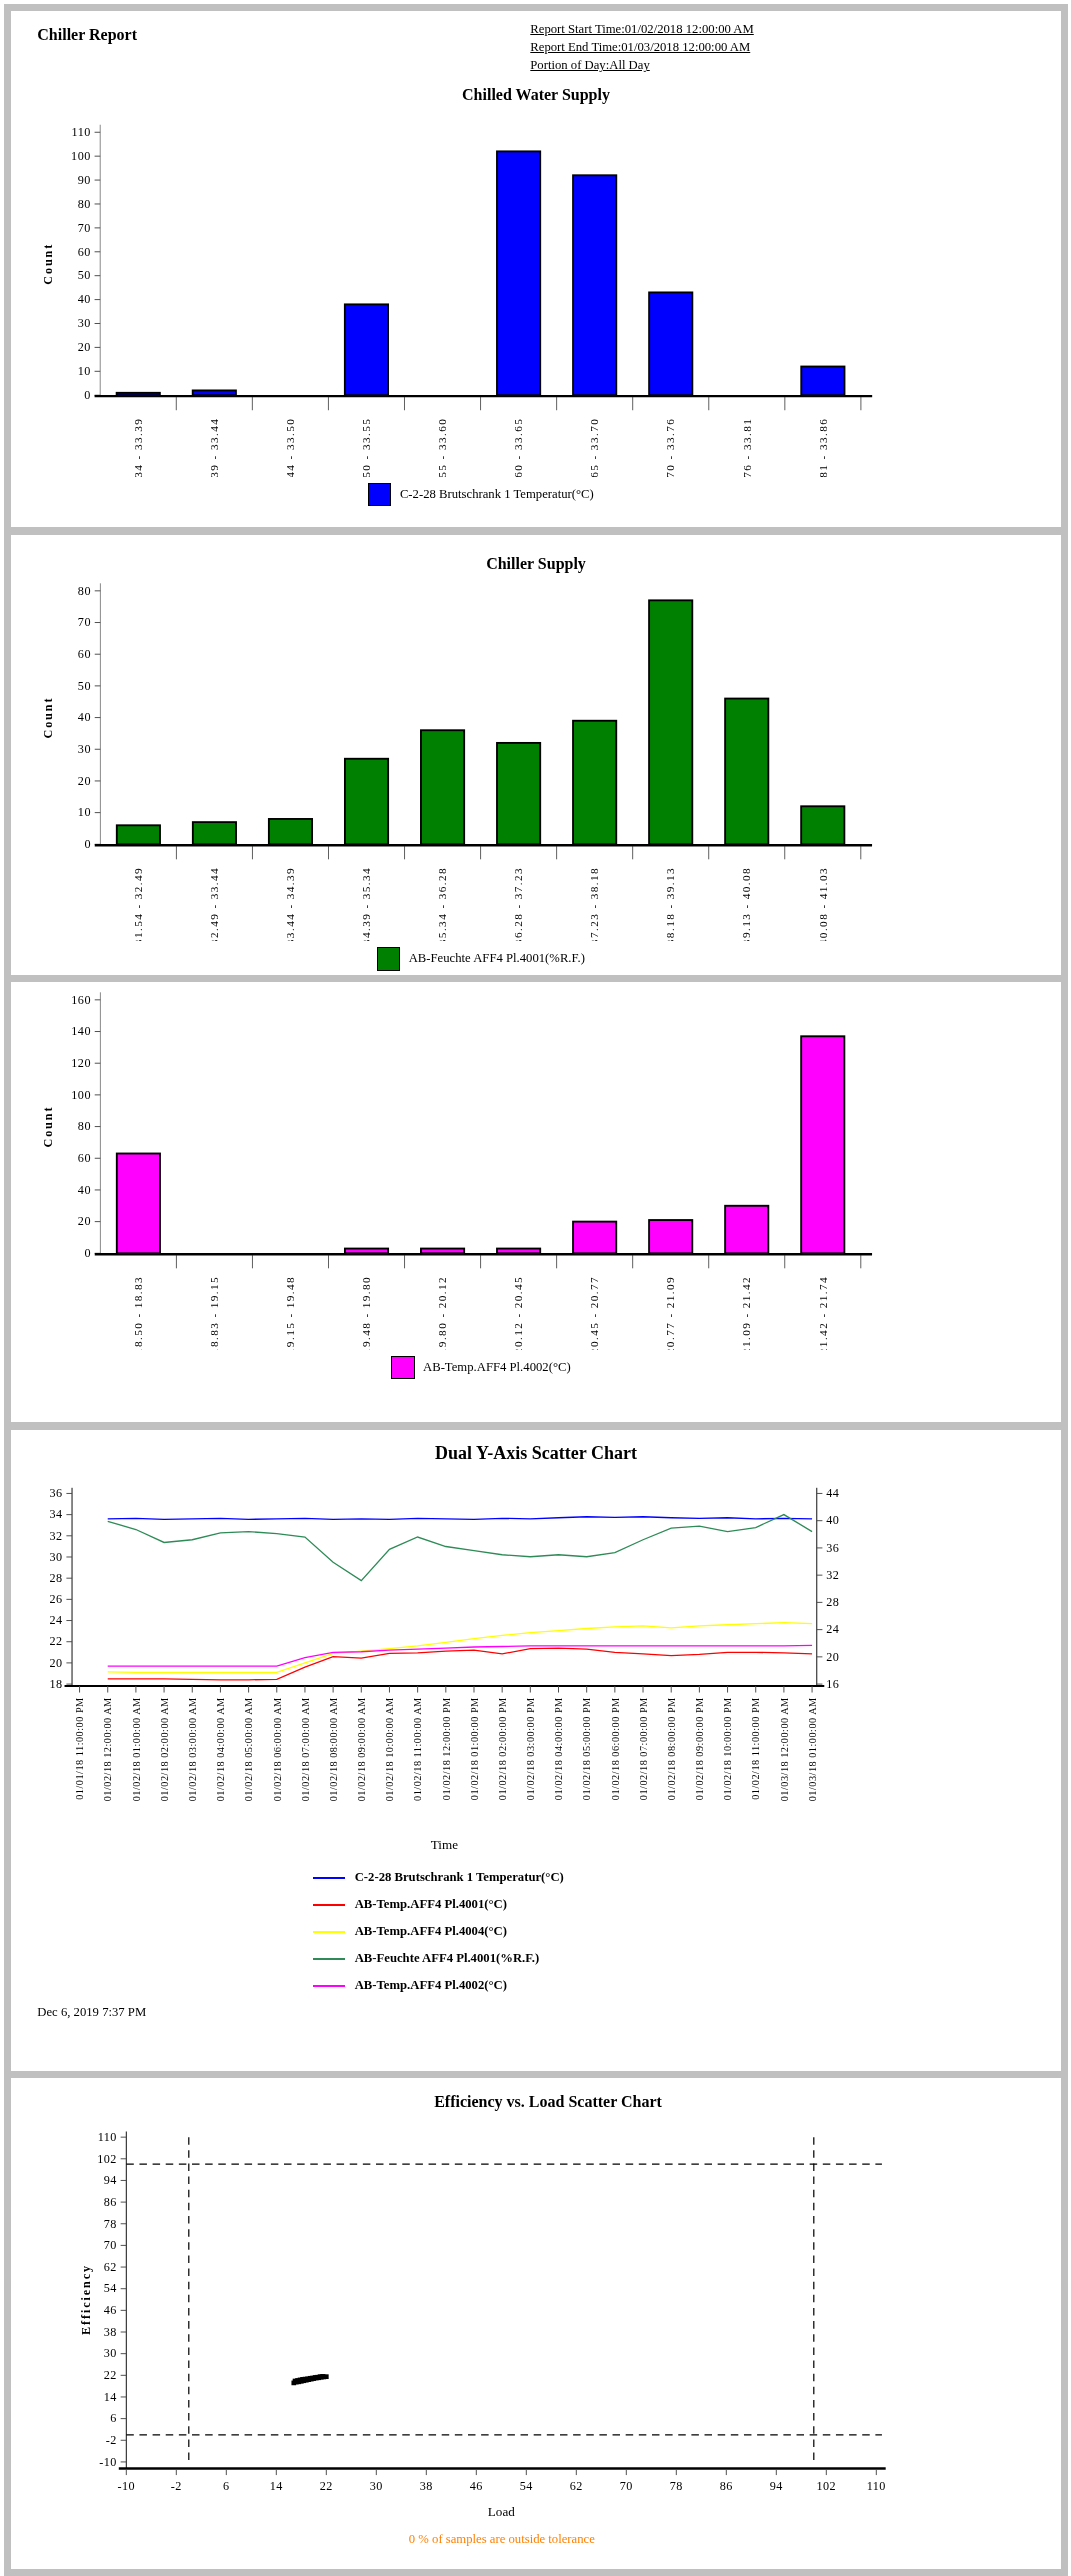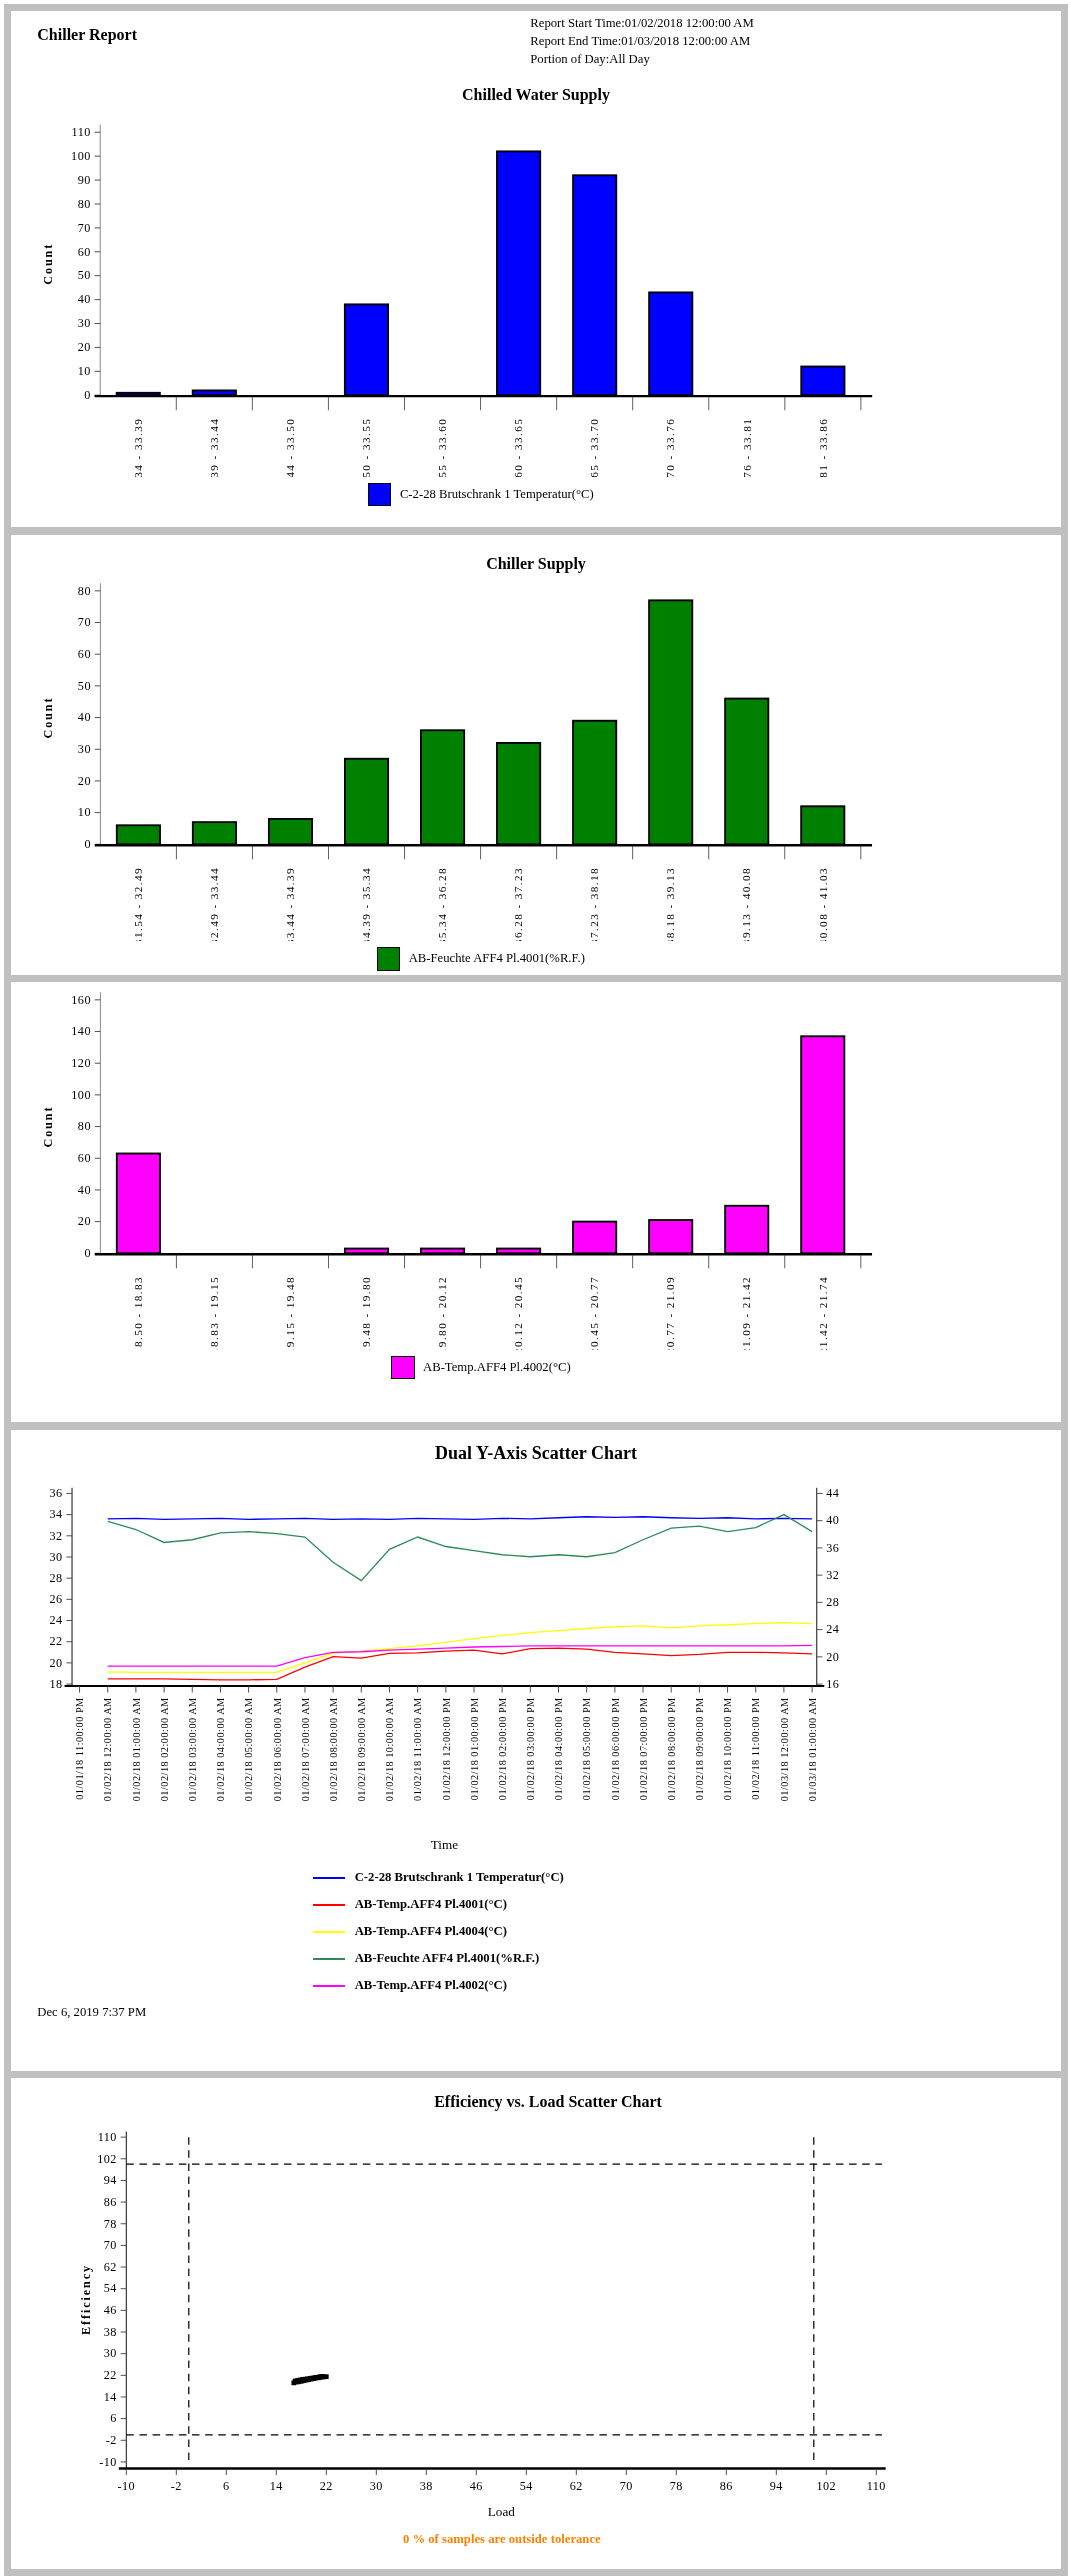--- a/index.html
+++ b/index.html
@@ -3,21 +3,21 @@
 <meta charset="utf-8">
 <style>
   html,body{margin:0;padding:0;background:#fff;}
   body{width:1072px;font-family:"Liberation Serif","DejaVu Serif",serif;color:#000;}
   .frame{margin:3.8px;background:#C0C0C0;padding:7.5px;}
   .panel{background:#fff;margin-bottom:7.5px;overflow:hidden;box-sizing:border-box;}
   .panel:last-child{margin-bottom:0;}
   .p1{height:516px;} .p2{height:440px;} .p3{height:440px;} .p4{height:641px;} .p5{height:491px;padding-left:24px;}
   .report-header{position:relative;height:75px;}
   .report-title{position:absolute;left:26px;top:15px;font-size:16px;font-weight:bold;}
-  .report-info{position:absolute;left:519px;top:3px;font-size:12.7px;line-height:18px;}
+  .report-info{position:absolute;left:519px;top:9px;font-size:12.7px;line-height:18px;text-decoration:underline;}
   .chart-title{text-align:center;font-weight:bold;font-size:16px;}
   .chart-title.big{font-size:18px;margin-top:13px;}
   .p2 .chart-title,.p3 .chart-title{margin-top:20.7px;}
   .p5 .chart-title{margin-top:15px;}
   .chart-mount{line-height:0;}
   .p4 .chart-mount{margin-top:17px;}
   .p5 .chart-mount{margin-top:13px;}
   svg text{fill:#000;}
   .tick{font:13px "Liberation Serif","DejaVu Serif",serif;letter-spacing:.5px;}
   .cat{font:12px "Liberation Serif","DejaVu Serif",serif;letter-spacing:1.5px;}
@@ -460,17 +460,17 @@
           <rect x="300.90833333333336" y="266.675" width="5" height="5" fill="#000000"></rect>
           <rect x="276.93833333333333" y="270.71166666666664" width="5" height="5" fill="#000000"></rect>
           <rect x="282.265" y="269.55833333333334" width="5" height="5" fill="#000000"></rect>
           <rect x="287.5916666666667" y="268.9816666666667" width="5" height="5" fill="#000000"></rect>
           <rect x="292.91833333333335" y="268.1166666666667" width="5" height="5" fill="#000000"></rect>
           <rect x="298.245" y="267.25166666666667" width="5" height="5" fill="#000000"></rect>
           <rect x="303.57166666666666" y="266.38666666666666" width="5" height="5" fill="#000000"></rect>
           <text x="58" y="187" class="axlab" text-anchor="middle" transform="rotate(-90 58 187)">Efficiency</text>
           <text x="496.5" y="418" class="xtitle" text-anchor="middle">Load</text>
         </svg></div>
-    <div class="note" id="note5" style="color: rgb(255, 128, 0); font-weight: bold;">0 % of samples are outside tolerance</div>
+    <div class="note" id="note5" style="color: rgb(255, 128, 0);">0 % of samples are outside tolerance</div>
   </div>
 
 </div>
 
 
 </body></html>

